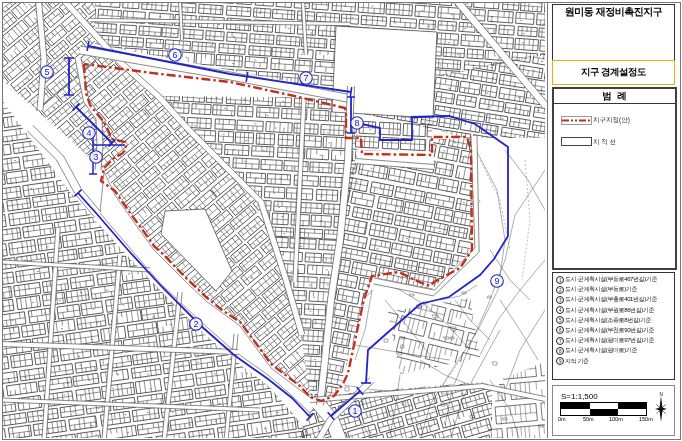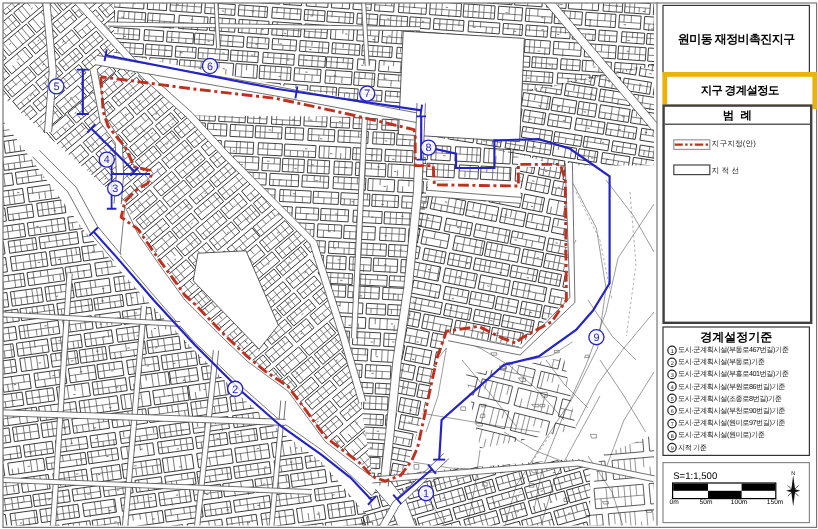--- a/index.html
+++ b/index.html
@@ -207,39 +207,38 @@
         <text x="306" y="81.2" font-family="Liberation Sans, sans-serif" font-size="9" fill="#2323c8" text-anchor="middle">7</text>
         <circle cx="357" cy="123" r="6.3" fill="#fff" fill-opacity="0.85" stroke="#2323c8" stroke-width="1.1"></circle>
         <text x="357" y="126.2" font-family="Liberation Sans, sans-serif" font-size="9" fill="#2323c8" text-anchor="middle">8</text>
         <circle cx="497" cy="281" r="6.3" fill="#fff" fill-opacity="0.85" stroke="#2323c8" stroke-width="1.1"></circle>
         <text x="497" y="284.2" font-family="Liberation Sans, sans-serif" font-size="9" fill="#2323c8" text-anchor="middle">9</text>
       </g>
     </svg>
 <div id="border"></div>
 <div id="mapline"></div>
 
-<div style="position:absolute;left:552px;top:4px;width:121px;height:56px;border:1px solid #333;background:#fff;display:flex;align-items:center;justify-content:center">
+<div style="position:absolute;left:552px;top:4px;width:121px;height:56px;border:1px solid #333;background:#fff;display:flex;align-items:flex-start;justify-content:center">
   <div style="font-size:10px;font-weight:bold;letter-spacing:-0.5px">원미동 재정비촉진지구</div>
 </div>
-<div style="position:absolute;left:552px;top:60px;width:121px;height:23px;border:4px solid #eab308;background:#fff;display:flex;align-items:center;justify-content:center">
+<div style="position:absolute;left:552px;top:60px;width:121px;height:23px;border:1px solid #eab308;background:#fff;display:flex;align-items:center;justify-content:center">
   <div style="font-size:9.5px;font-weight:bold;letter-spacing:-0.5px">지구 경계설정도</div>
 </div>
 <div style="position:absolute;left:552px;top:87px;width:121px;height:179px;border:2px solid #404040;background:#fff">
   <div style="height:13px;border-bottom:1px solid #333;text-align:center;font-size:9.5px;font-weight:bold;padding-top:1px">범&nbsp;&nbsp;례</div>
   <div style="position:absolute;left:7px;top:27px;width:29px;height:7px;border:0.5px solid #999">
     <svg width="29" height="7" style="display:block">
           <path d="M0,3.5h29" stroke="#c0301f" stroke-width="2" stroke-dasharray="7 2 2 2 2 2"></path>
         </svg>
   </div>
   <div style="position:absolute;left:39px;top:27px;font-size:6.5px;color:#222">지구지정(안)</div>
   <div style="position:absolute;left:7px;top:48px;width:29px;height:7px;border:0.7px solid #444;background:#fff"></div>
   <div style="position:absolute;left:39px;top:49px;font-size:6.5px;color:#222">지 적 선</div>
 </div>
 <div style="position:absolute;left:552px;top:272px;width:121px;height:106px;border:1px solid #333;background:#fff;overflow:hidden">
-  <div style="text-align:center;font-size:10px;font-weight:bold;padding-top:1px;height:12px">경계설정기준</div>
   <div style="font-size:6px;color:#111;padding:1px 0 0 3px;letter-spacing:-0.4px">
         <div style="height:10.2px;line-height:10.2px;white-space:nowrap"><span style="display:inline-block;width:6px;height:6px;line-height:7px;border:0.6px solid #222;border-radius:50%;text-align:center;font-size:4.6px;vertical-align:-0.5px;margin-right:1px">1</span>도시·군계획시설(부동로467번길)기준</div>
         <div style="height:10.2px;line-height:10.2px;white-space:nowrap"><span style="display:inline-block;width:6px;height:6px;line-height:7px;border:0.6px solid #222;border-radius:50%;text-align:center;font-size:4.6px;vertical-align:-0.5px;margin-right:1px">2</span>도시·군계획시설(부동로)기준</div>
         <div style="height:10.2px;line-height:10.2px;white-space:nowrap"><span style="display:inline-block;width:6px;height:6px;line-height:7px;border:0.6px solid #222;border-radius:50%;text-align:center;font-size:4.6px;vertical-align:-0.5px;margin-right:1px">3</span>도시·군계획시설(부흥로401번길)기준</div>
         <div style="height:10.2px;line-height:10.2px;white-space:nowrap"><span style="display:inline-block;width:6px;height:6px;line-height:7px;border:0.6px solid #222;border-radius:50%;text-align:center;font-size:4.6px;vertical-align:-0.5px;margin-right:1px">4</span>도시·군계획시설(부원로86번길)기준</div>
         <div style="height:10.2px;line-height:10.2px;white-space:nowrap"><span style="display:inline-block;width:6px;height:6px;line-height:7px;border:0.6px solid #222;border-radius:50%;text-align:center;font-size:4.6px;vertical-align:-0.5px;margin-right:1px">5</span>도시·군계획시설(조종로8번길)기준</div>
         <div style="height:10.2px;line-height:10.2px;white-space:nowrap"><span style="display:inline-block;width:6px;height:6px;line-height:7px;border:0.6px solid #222;border-radius:50%;text-align:center;font-size:4.6px;vertical-align:-0.5px;margin-right:1px">6</span>도시·군계획시설(부천로90번길)기준</div>
         <div style="height:10.2px;line-height:10.2px;white-space:nowrap"><span style="display:inline-block;width:6px;height:6px;line-height:7px;border:0.6px solid #222;border-radius:50%;text-align:center;font-size:4.6px;vertical-align:-0.5px;margin-right:1px">7</span>도시·군계획시설(원미로97번길)기준</div>
         <div style="height:10.2px;line-height:10.2px;white-space:nowrap"><span style="display:inline-block;width:6px;height:6px;line-height:7px;border:0.6px solid #222;border-radius:50%;text-align:center;font-size:4.6px;vertical-align:-0.5px;margin-right:1px">8</span>도시·군계획시설(원미로)기준</div>
         <div style="height:10.2px;line-height:10.2px;white-space:nowrap"><span style="display:inline-block;width:6px;height:6px;line-height:7px;border:0.6px solid #222;border-radius:50%;text-align:center;font-size:4.6px;vertical-align:-0.5px;margin-right:1px">9</span>지적 기준</div>

